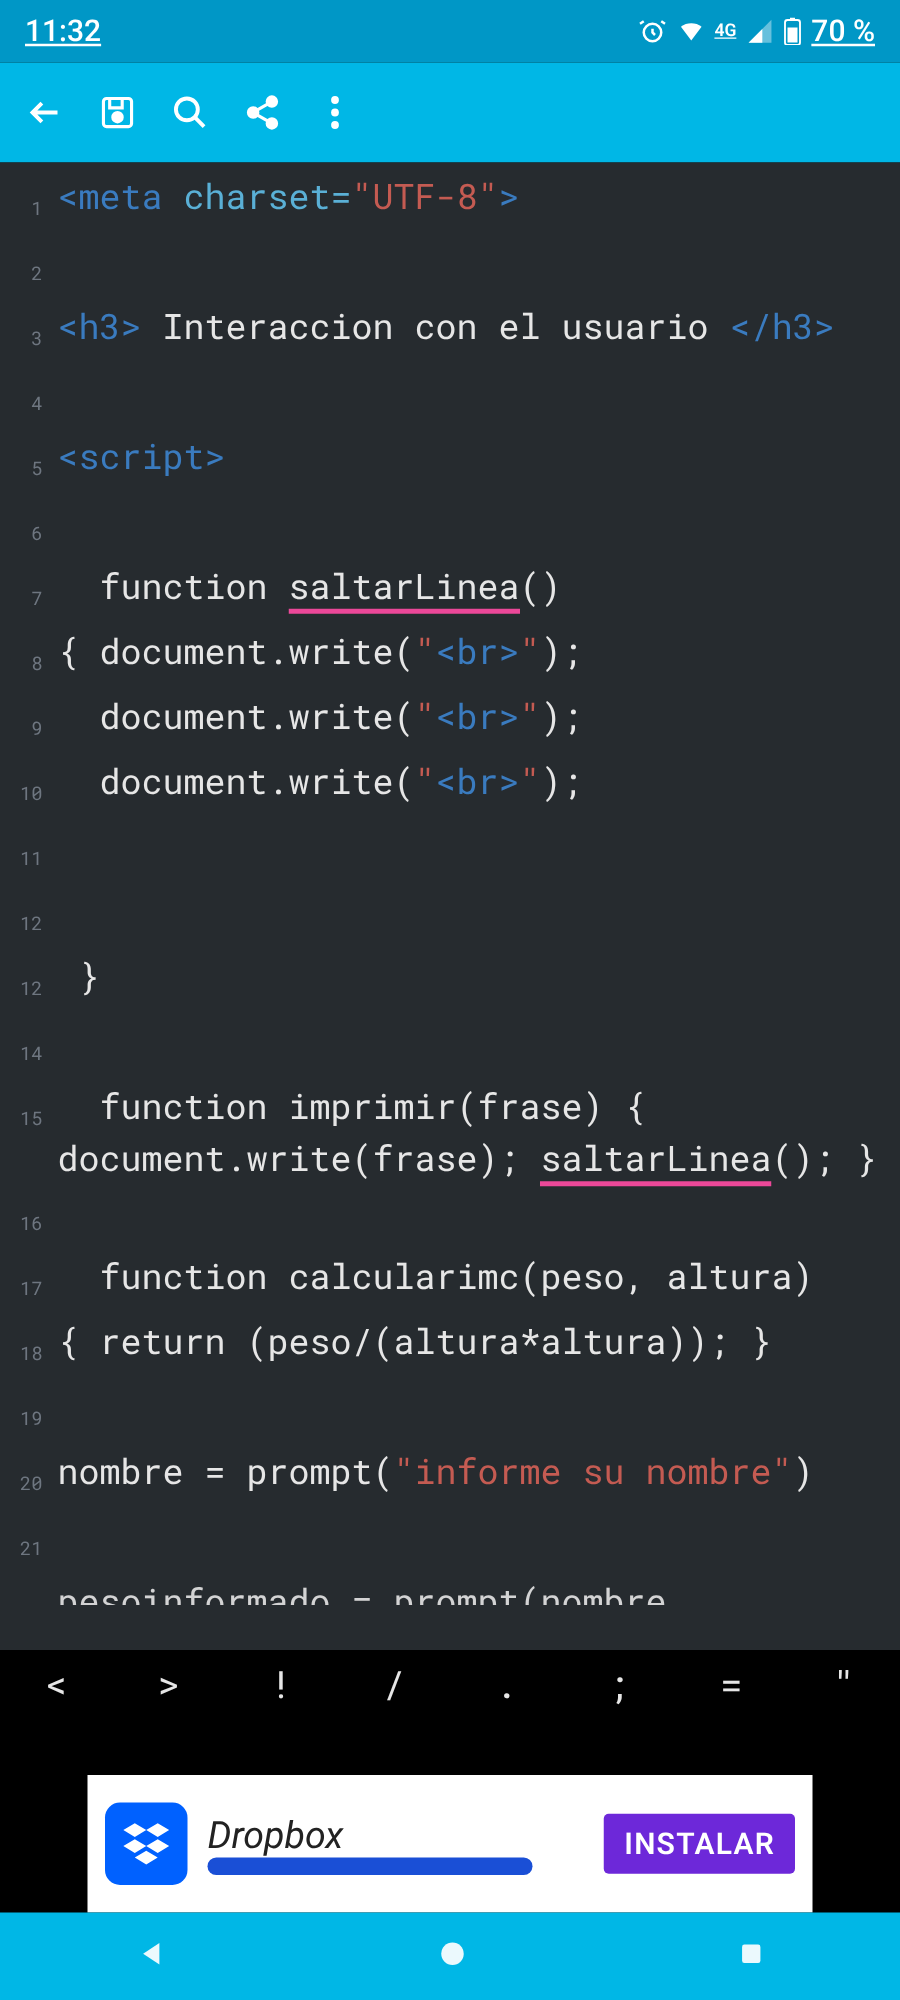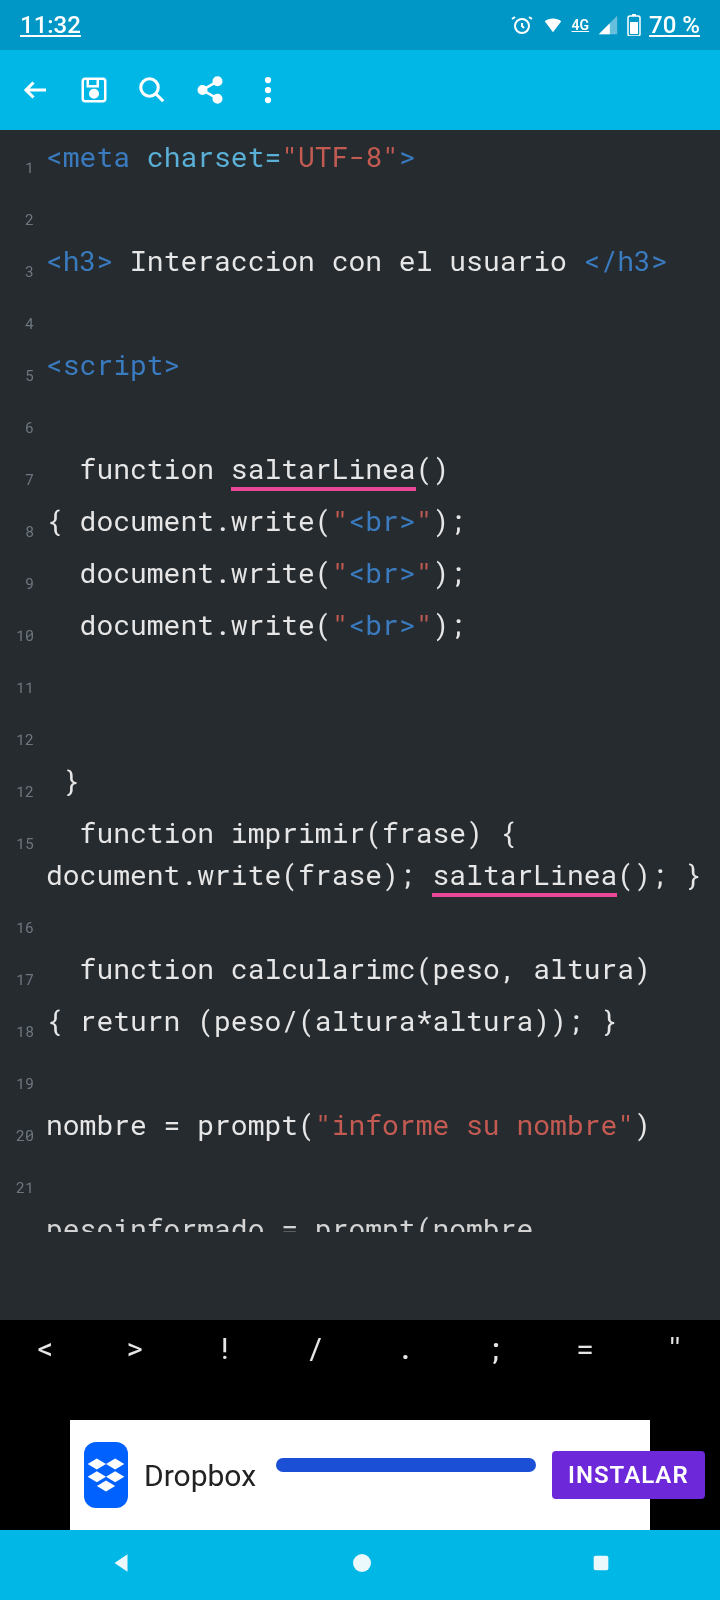--- a/index.html
+++ b/index.html
@@ -17,21 +17,21 @@
   .mline .code { line-height:42px; }
   .tag { color:#3a7bbf; }
   .attr { color:#5ab0d6; }
   .str { color:#c45b52; }
   .ul  { border-bottom:4px solid #ec4899; }
   .partial { overflow:hidden; height:24px; opacity:.9; }
   .symrow { height:54px; background:#000; display:flex; align-items:center; justify-content:space-around; color:#e6e6e6; font-family:"Roboto Mono",monospace; font-size:30px; }
   .symrow span { flex:1; text-align:center; }
   .ad { height:110px; background:#fff; margin:0 70px; display:flex; align-items:center; padding:12px 14px; gap:16px; }
   .ad-icon { width:66px; height:66px; border-radius:12px; background:#0061ff; display:flex; align-items:center; justify-content:center; }
-  .ad-mid { flex:1; display:flex; flex-direction:row; gap:20px; }
+  .ad-mid { flex:1; display:flex; flex-direction:column; gap:0;font-style:italic; }
   .ad-title { font-size:30px; color:#222; }
   .ad-bar { width:260px; height:14px; border-radius:7px; background:#1a4fd6; }
   .ad-btn { background:#6d28d9; color:#fff; font-size:24px; font-weight:600; padding:10px 16px; border-radius:4px; letter-spacing:1px; }
   .navbar { height:70px; background:#00b7e6; display:flex; align-items:center; justify-content:space-around; }
   .navbar .n { color:#fff; opacity:.92; }
   .blank-strip { height:46px; background:#000; }
 </style>
 </head>
 <body>
 
@@ -150,20 +150,24 @@
     </div>
     <div class="line mline">
       <div class="gutter">12</div>
       <div class="code">&nbsp;</div>
     </div>
     <div class="line mline">
       <div class="gutter">12</div>
       <div class="code"> }</div>
     </div>
     <div class="line mline">
+      <div class="gutter">14</div>
+      <div class="code">&nbsp;</div>
+    </div>
+    <div class="line mline">
       <div class="gutter">15</div>
       <div class="code">  function imprimir(frase) { document.write(frase); <span class="ul">saltarLinea</span>(); }</div>
     </div>
     <div class="line mline">
       <div class="gutter">16</div>
       <div class="code">&nbsp;</div>
     </div>
     <div class="line mline">
       <div class="gutter">17</div>
       <div class="code">  function calcularimc(peso, altura)</div>

